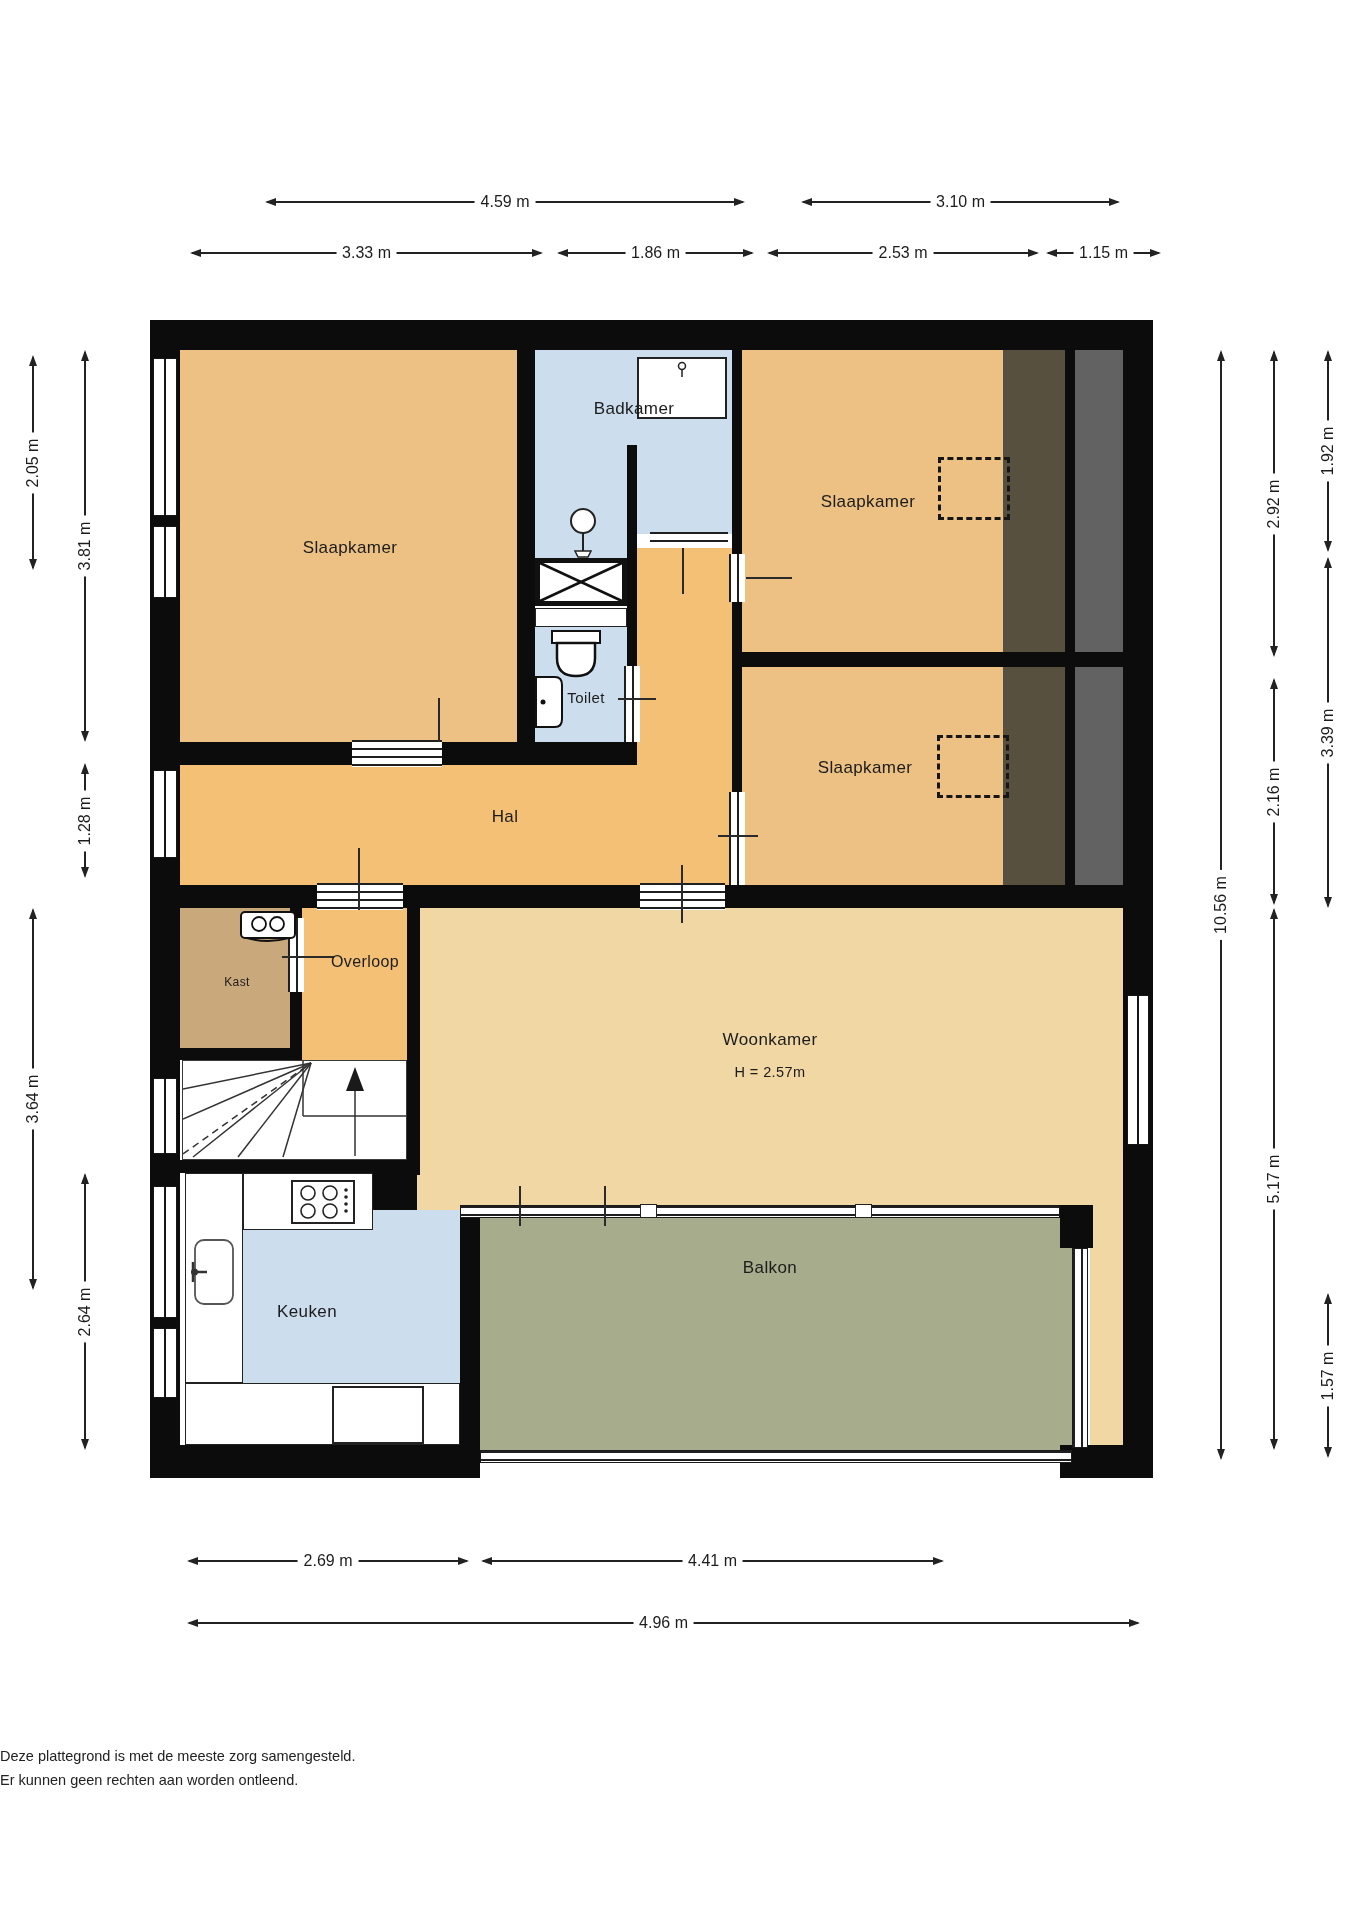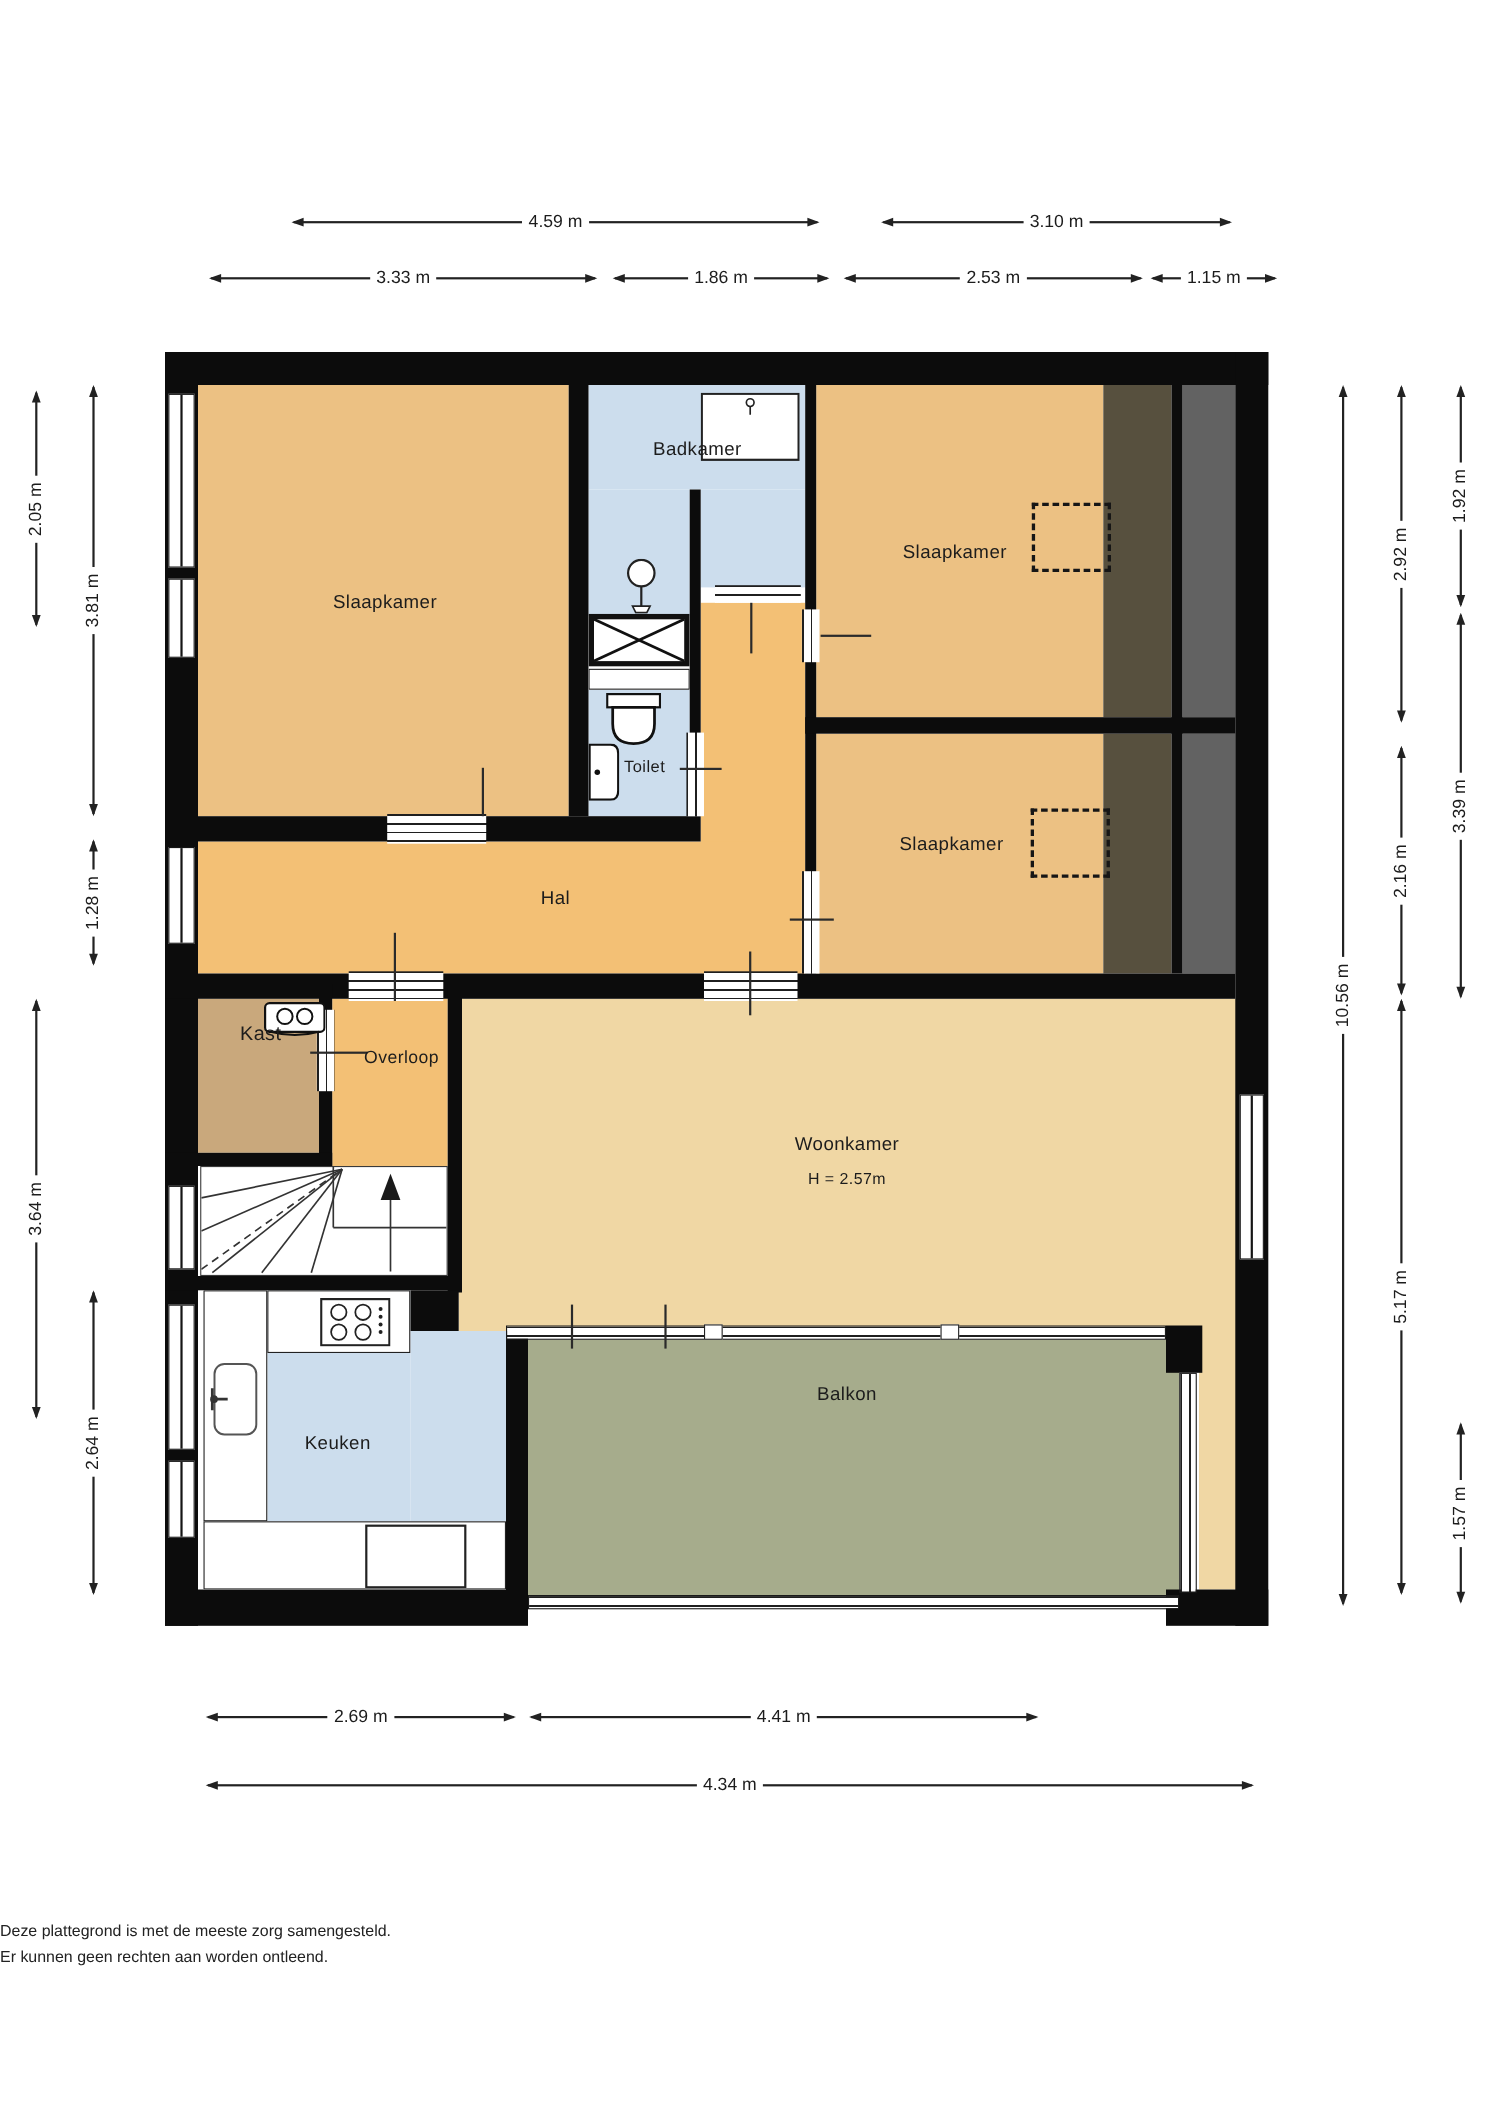--- a/index.html
+++ b/index.html
@@ -212,21 +212,21 @@
       <line x1="2" y1="24" x2="2" y2="44" stroke="#333" stroke-width="2.5"></line>
     </svg>
   </div>
 
   <div class="rlabel" style="left:350px;top:548px">Slaapkamer</div>
   <div class="rlabel" style="left:634px;top:409px">Badkamer</div>
   <div class="rlabel" style="left:868px;top:502px">Slaapkamer</div>
   <div class="rlabel" style="left:865px;top:768px">Slaapkamer</div>
   <div class="rlabel small" style="left:586px;top:697px">Toilet</div>
   <div class="rlabel" style="left:505px;top:817px">Hal</div>
-  <div class="rlabel" style="left:237px;top:940px;font-size:18px">Kast</div>
+  <div class="rlabel" style="left:237px;top:982px;font-size:12px">Kast</div>
   <div class="rlabel" style="left:365px;top:962px;font-size:16px">Overloop</div>
   <div class="rlabel" style="left:770px;top:1040px">Woonkamer</div>
   <div class="rlabel" style="left:770px;top:1072px;font-size:14.5px">H = 2.57m</div>
   <div class="rlabel" style="left:307px;top:1312px">Keuken</div>
   <div class="rlabel" style="left:770px;top:1268px">Balkon</div>
 
   <div class="dim-h" style="left:265px;top:193px;width:480px">
     <div class="ln"></div>
       <span class="lbl">4.59 m</span>
     </div>
@@ -304,19 +304,19 @@
   <div class="dim-h" style="left:187px;top:1552px;width:282px">
     <div class="ln"></div>
       <span class="lbl">2.69 m</span>
     </div>
   <div class="dim-h" style="left:481px;top:1552px;width:463px">
     <div class="ln"></div>
       <span class="lbl">4.41 m</span>
     </div>
   <div class="dim-h" style="left:187px;top:1614px;width:953px">
     <div class="ln"></div>
-      <span class="lbl">4.34 m</span>
+      <span class="lbl">4.96 m</span>
     </div>
 
   <div class="footer" style="top:1748px">Deze plattegrond is met de meeste zorg samengesteld.</div>
   <div class="footer" style="top:1772px">Er kunnen geen rechten aan worden ontleend.</div>
 
 </div>
 
 </body></html>

